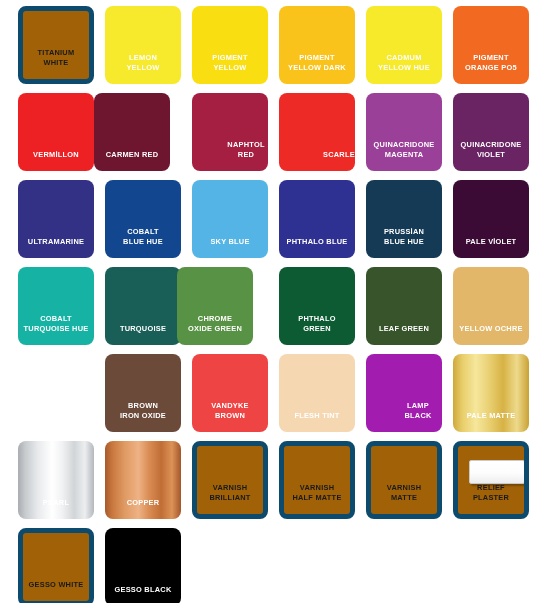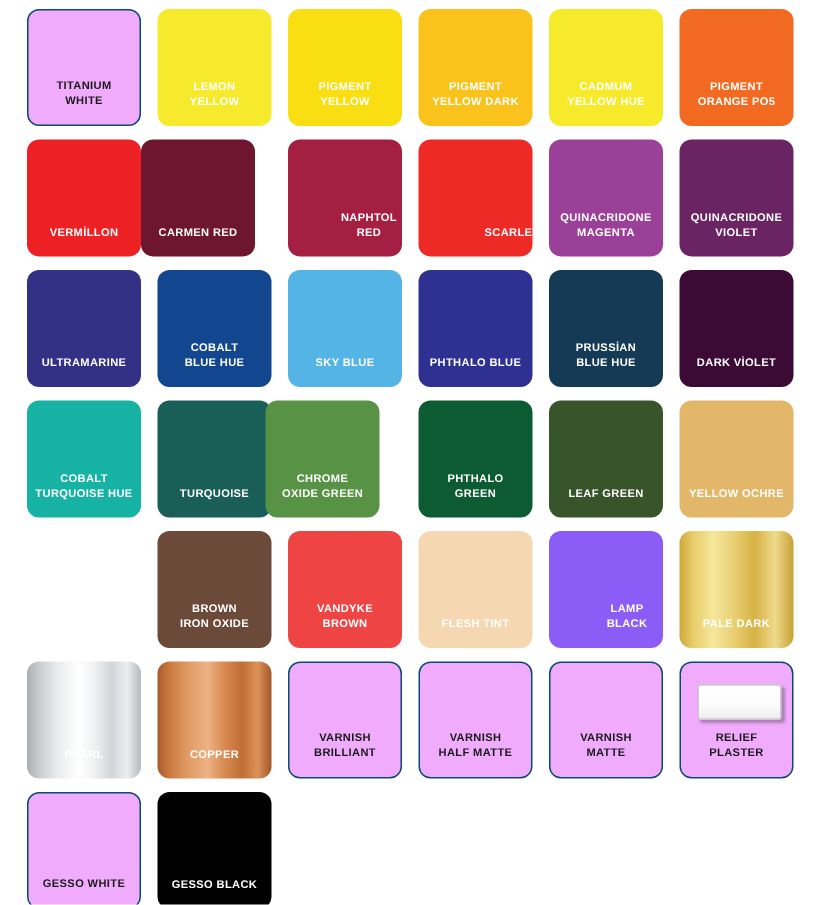--- a/index.html
+++ b/index.html
@@ -23,22 +23,22 @@
     width: 76px;
     height: 78px;
     border-radius: 8px;
     box-sizing: border-box;
     display: flex;
     align-items: flex-end;
     justify-content: center;
     overflow: hidden;
   }
   .swatch.outline {
-    border: 1px solid #0c4a6e;
-    background: #f0abfc;
+    border: 5px solid #0c4a6e;
+    background: #a16207;
   }
   .swatch-label {
     display: block;
     width: 100%;
     text-align: center;
     font-size: 7.4px;
     font-weight: bold;
     line-height: 9.4px;
     letter-spacing: 0.25px;
     padding-bottom: 12px;
@@ -120,21 +120,21 @@
       <span class="swatch-label label-light">SKY BLUE</span>
     </div>
     <div class="swatch" style="left: 279px; top: 180px; background: rgb(46, 49, 146);">
       <span class="swatch-label label-light">PHTHALO BLUE</span>
     </div>
     <div class="swatch" style="left: 366px; top: 180px; background: rgb(20, 58, 86);">
       <span class="swatch-label label-light">PRUSSİAN
 BLUE HUE</span>
     </div>
     <div class="swatch" style="left: 453px; top: 180px; background: rgb(59, 11, 53);">
-      <span class="swatch-label label-light">DARK VİOLET</span>
+      <span class="swatch-label label-light">PALE VİOLET</span>
     </div>
     <div class="swatch" style="left: 18px; top: 267px; background: rgb(22, 179, 164);">
       <span class="swatch-label label-light">COBALT
 TURQUOISE HUE</span>
     </div>
     <div class="swatch" style="left: 105px; top: 267px; background: rgb(26, 95, 87);">
       <span class="swatch-label label-light">TURQUOISE</span>
     </div>
     <div class="swatch" style="left: 177px; top: 267px; background: rgb(88, 146, 68);">
       <span class="swatch-label label-light">CHROME
@@ -154,25 +154,25 @@
       <span class="swatch-label label-light">BROWN
 IRON OXIDE</span>
     </div>
     <div class="swatch" style="left: 192px; top: 354px; background: #ef4444;">
       <span class="swatch-label label-light">VANDYKE
 BROWN</span>
     </div>
     <div class="swatch" style="left: 279px; top: 354px; background: rgb(245, 215, 177);">
       <span class="swatch-label label-light">FLESH TINT</span>
     </div>
-    <div class="swatch" style="left: 366px; top: 354px; background: #8b5cf6; padding-left: 28px;">
+    <div class="swatch" style="left: 366px; top: 354px; background: #a21caf; padding-left: 28px;">
       <span class="swatch-label label-light">LAMP BLACK</span>
     </div>
     <div class="swatch" style="left: 453px; top: 354px; background: linear-gradient(90deg, rgb(207, 168, 58) 0%, rgb(232, 205, 106) 12%, rgb(246, 231, 156) 30%, rgb(233, 207, 114) 48%, rgb(215, 178, 69) 66%, rgb(238, 218, 140) 84%, rgb(201, 161, 52) 100%);">
-      <span class="swatch-label label-light">PALE DARK</span>
+      <span class="swatch-label label-light">PALE MATTE</span>
     </div>
     <div class="swatch" style="left: 18px; top: 441px; background: linear-gradient(90deg, rgb(169, 173, 177) 0%, rgb(200, 204, 206) 10%, rgb(232, 234, 236) 26%, rgb(255, 255, 255) 45%, rgb(241, 242, 243) 58%, rgb(210, 213, 215) 74%, rgb(236, 238, 240) 88%, rgb(180, 184, 187) 100%);">
       <span class="swatch-label label-light">PEARL</span>
     </div>
     <div class="swatch" style="left: 105px; top: 441px; background: linear-gradient(90deg, rgb(168, 90, 44) 0%, rgb(201, 121, 63) 10%, rgb(224, 154, 99) 26%, rgb(238, 178, 132) 44%, rgb(217, 140, 83) 58%, rgb(192, 110, 54) 74%, rgb(221, 146, 87) 88%, rgb(164, 86, 42) 100%);">
       <span class="swatch-label label-light">COPPER</span>
     </div>
     <div class="swatch outline" style="left: 192px; top: 441px;">
       <span class="swatch-label label-dark">VARNISH
 BRILLIANT</span>

